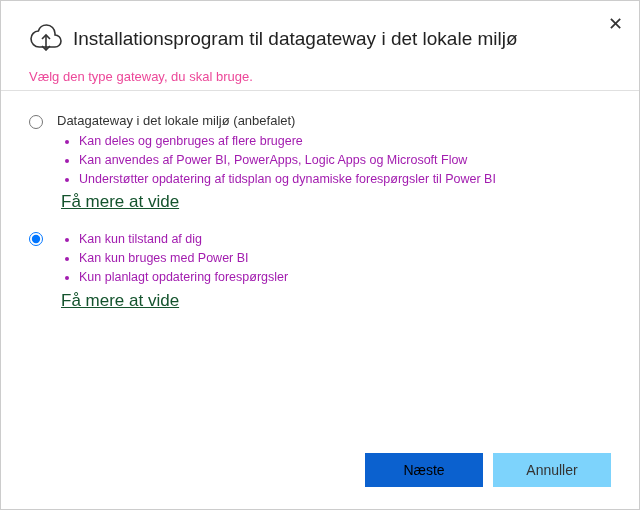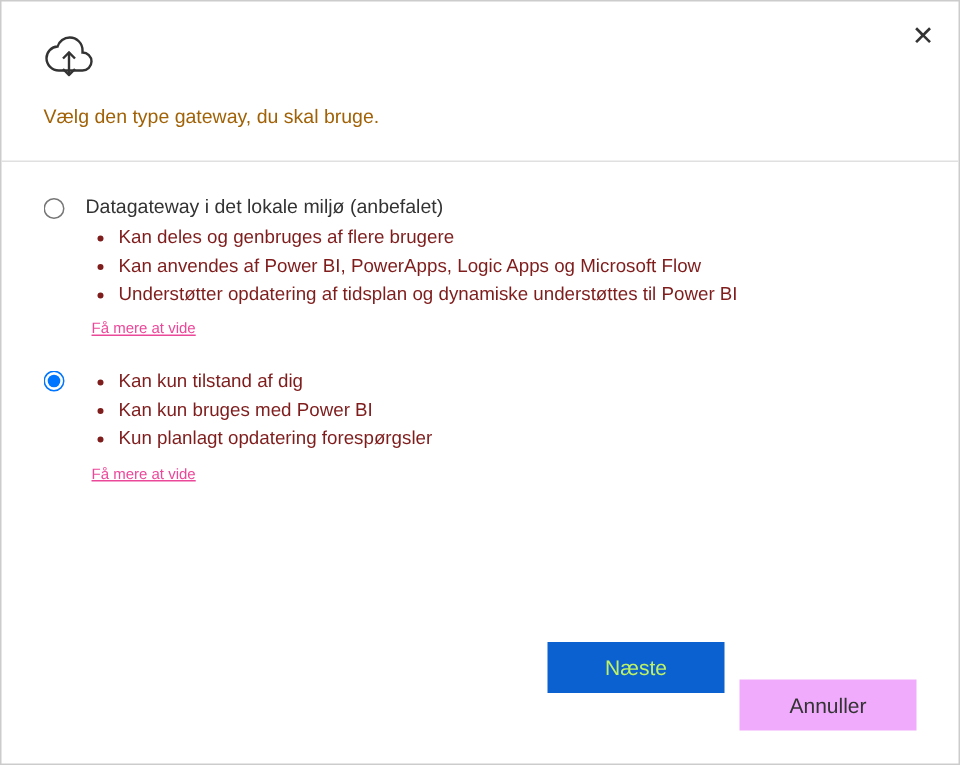--- a/index.html
+++ b/index.html
@@ -29,23 +29,23 @@
       padding: 22px 28px 8px 28px;
       gap: 10px;
     }
     .header svg { flex-shrink: 0; }
     .title {
       font-size: 19px;
       font-weight: 400;
       color: #222;
     }
     .subtitle {
-      padding: 6px 28px 22px 28px;
+      padding: 6px 28px 6px 28px;
       font-size: 13px;
-      color: #a16207;
+      color: #ec4899;
       border-bottom: 1px solid #e0e0e0;
       margin-bottom: 22px;
     }
     .options {
       padding: 0 28px;
     }
     .option-group {
       margin-bottom: 18px;
       display: flex;
       align-items: flex-start;
@@ -63,26 +63,26 @@
       color: #333;
       margin-bottom: 4px;
     }
     .bullets {
       list-style: disc;
       padding-left: 22px;
       margin-bottom: 4px;
     }
     .bullets li {
       font-size: 12.5px;
-      color: #7f1d1d;
+      color: #a21caf;
       line-height: 1.5;
     }
     .learn-more {
-      font-size: 10px;
-      color: #ec4899;
+      font-size: 17px;
+      color: #14532d;
       text-decoration: underline;
       cursor: pointer;
       background: none;
       border: none;
       padding: 0;
       margin-left: 4px;
     }
     .footer {
       position: absolute;
       bottom: 22px;
@@ -93,56 +93,56 @@
     .btn {
       min-width: 118px;
       height: 34px;
       font-size: 14px;
       border: none;
       cursor: pointer;
       font-family: inherit;
     }
     .btn-primary {
       background: #0b61cf;
-      color: #bef264;
+      color: #000000;
     }
     .btn-secondary {
-      background: #f0abfc;
+      background: #7dd3fc;
       color: #333;
-      margin-top: 25px;
     }
   </style>
 </head>
 <body>
 
 <button class="close-btn">✕</button>
 
 <div class="header">
   <span>
     <svg width="34" height="28" viewBox="0 0 34 28">
       <path d="M26 10.5c0-4.7-3.8-8.5-8.5-8.5-3.8 0-7 2.5-8.1 6C5.3 8.2 2 11.6 2 15.8 2 20.3 5.7 24 10.2 24H26c3.3 0 6-2.7 6-6s-2.7-6-6-6c0-.5 0-1 0-1.5z" fill="none" stroke="#333" stroke-width="1.6"></path>
       <line x1="17" y1="12" x2="17" y2="27" stroke="#333" stroke-width="1.6"></line>
       <polyline points="13,16 17,12 21,16" fill="none" stroke="#333" stroke-width="1.6"></polyline>
       <polyline points="13,23 17,27 21,23" fill="none" stroke="#333" stroke-width="1.6"></polyline>
     </svg>
   </span>
+  <h1 class="title">Installationsprogram til datagateway i det lokale miljø</h1>
 </div>
 
 <div class="subtitle">Vælg den type gateway, du skal bruge.</div>
 
 <div class="options">
 
   <div class="option-group">
     <input type="radio" name="gwtype" class="radio" style="">
     <div class="option-body">
       <div class="option-label">Datagateway i det lokale miljø (anbefalet)</div>
       <ul class="bullets">
         <li>Kan deles og genbruges af flere brugere</li>
         <li>Kan anvendes af Power BI, PowerApps, Logic Apps og Microsoft Flow</li>
-        <li>Understøtter opdatering af tidsplan og dynamiske understøttes til Power BI</li>
+        <li>Understøtter opdatering af tidsplan og dynamiske forespørgsler til Power BI</li>
       </ul>
       <button class="learn-more">Få mere at vide</button>
     </div>
   </div>
 
   <div class="option-group">
     <input type="radio" name="gwtype" class="radio" checked="" style="">
     <div class="option-body">
       <ul class="bullets">
         <li>Kan kun tilstand af dig</li>

